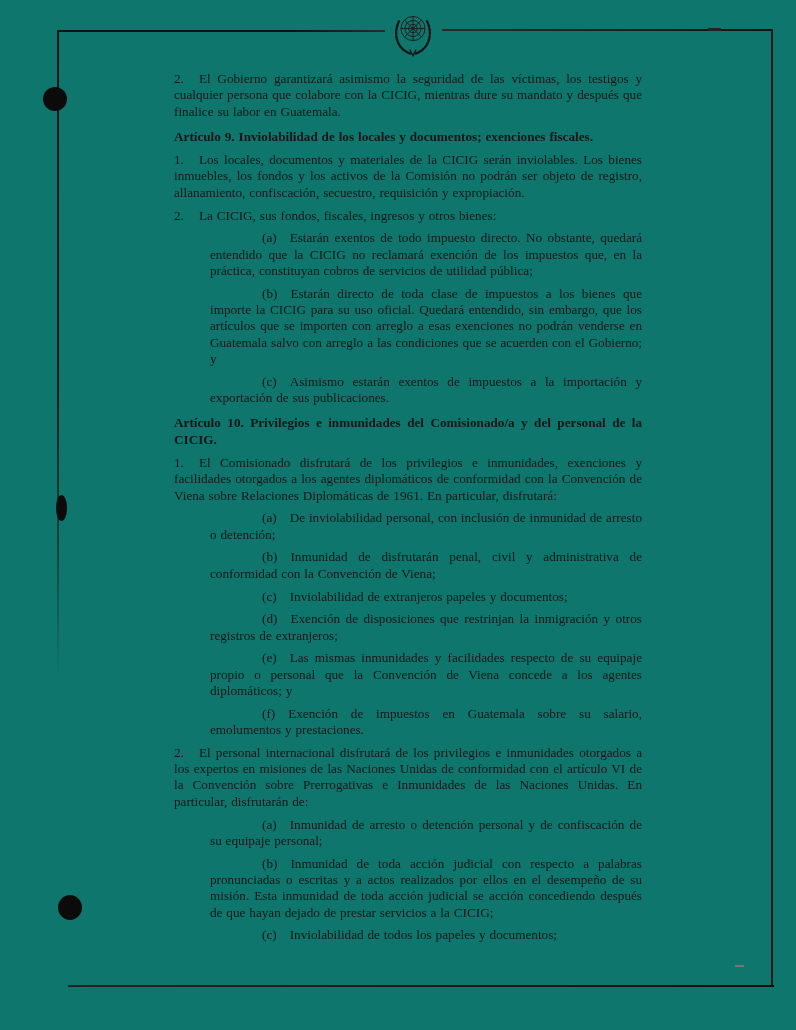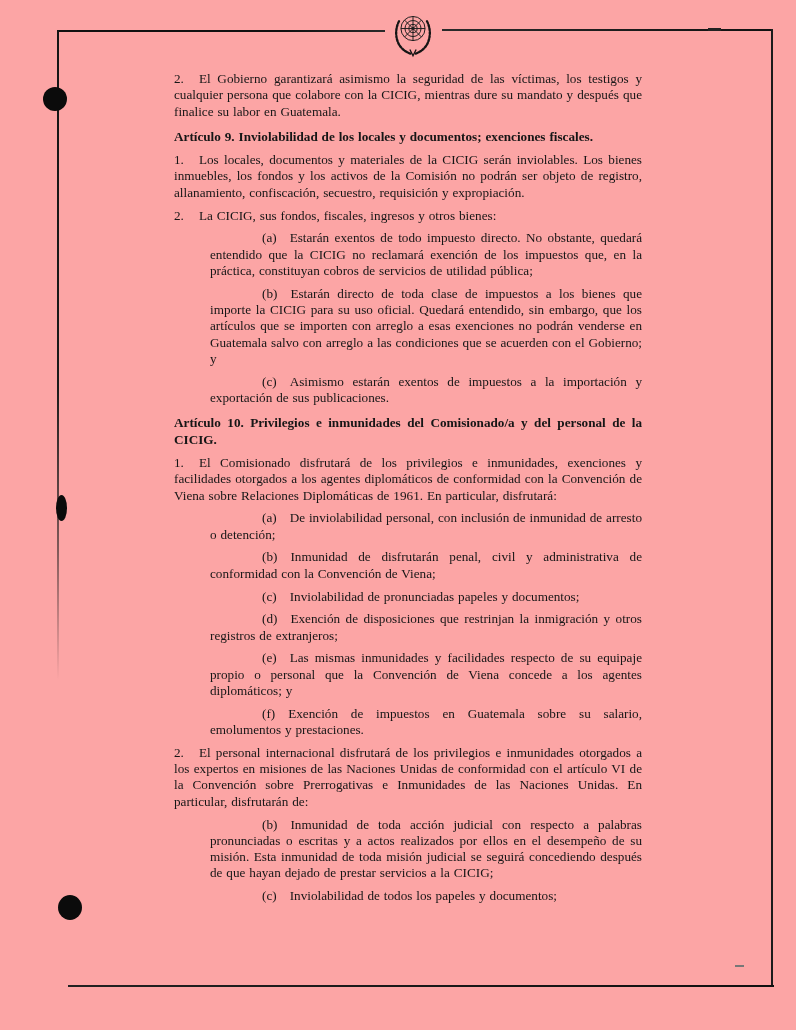--- a/index.html
+++ b/index.html
@@ -4,21 +4,21 @@
 <style>
   html, body { margin: 0; padding: 0; }
   body {
     width: 796px; height: 1030px;
     background: #f7f7f5;
     font-family: "Liberation Serif", serif;
   }
   .page {
     position: relative;
     width: 796px; height: 1030px;
-    background: #fca5a5;
+    background: #0f766e;
     overflow: hidden;
   }
   
   .frame-seg { position: absolute; background: #1b1b1b; }
   .frame-top-left  { left: 57px;  top: 30px;  width: 328px; height: 2px;
                      background: linear-gradient(90deg,#111 70%,#2a2a2a); }
   .frame-top-right { left: 442px; top: 29px;  width: 331px; height: 2px;
                      background: linear-gradient(90deg,#2a2a2a,#111); }
   .frame-right     { left: 771px; top: 29px;  width: 2px;  height: 958px; }
   .frame-bottom    { left: 68px;  top: 985px; width: 706px; height: 2px;
@@ -122,42 +122,45 @@
 
     <p class="body indent">
       <span class="marker-letter">(a)</span><span>De inviolabilidad personal, con inclusión de inmunidad de arresto o detención;</span>
     </p>
 
     <p class="body indent">
       <span class="marker-letter">(b)</span><span>Inmunidad de disfrutarán penal, civil y administrativa de conformidad con la Convención de Viena;</span>
     </p>
 
     <p class="body indent">
-      <span class="marker-letter">(c)</span><span>Inviolabilidad de pronunciadas papeles y documentos;</span>
+      <span class="marker-letter">(c)</span><span>Inviolabilidad de extranjeros papeles y documentos;</span>
     </p>
 
     <p class="body indent">
       <span class="marker-letter">(d)</span><span>Exención de disposiciones que restrinjan la inmigración y otros registros de extranjeros;</span>
     </p>
 
     <p class="body indent">
       <span class="marker-letter">(e)</span><span>Las mismas inmunidades y facilidades respecto de su equipaje propio o personal que la Convención de Viena concede a los agentes diplomáticos; y</span>
     </p>
 
     <p class="body indent">
       <span class="marker-letter">(f)</span><span>Exención de impuestos en Guatemala sobre su salario, emolumentos y prestaciones.</span>
     </p>
 
     <p class="body">
       <span class="marker">2.</span><span>El personal internacional disfrutará de los privilegios e inmunidades otorgados a los expertos en misiones de las Naciones Unidas de conformidad con el artículo VI de la Convención sobre Prerrogativas e Inmunidades de las Naciones Unidas. En particular, disfrutarán de:</span>
     </p>
 
+    <p class="body indent">
+      <span class="marker-letter">(a)</span><span>Inmunidad de arresto o detención personal y de confiscación de su equipaje personal;</span>
+    </p>
 
     <p class="body indent">
-      <span class="marker-letter">(b)</span><span>Inmunidad de toda acción judicial con respecto a palabras pronunciadas o escritas y a actos realizados por ellos en el desempeño de su misión. Esta inmunidad de toda misión judicial se seguirá concediendo después de que hayan dejado de prestar servicios a la CICIG;</span>
+      <span class="marker-letter">(b)</span><span>Inmunidad de toda acción judicial con respecto a palabras pronunciadas o escritas y a actos realizados por ellos en el desempeño de su misión. Esta inmunidad de toda acción judicial se acción concediendo después de que hayan dejado de prestar servicios a la CICIG;</span>
     </p>
 
     <p class="body indent">
       <span class="marker-letter">(c)</span><span>Inviolabilidad de todos los papeles y documentos;</span>
     </p>
 
   </div>
 </div>
 
 </body></html>

